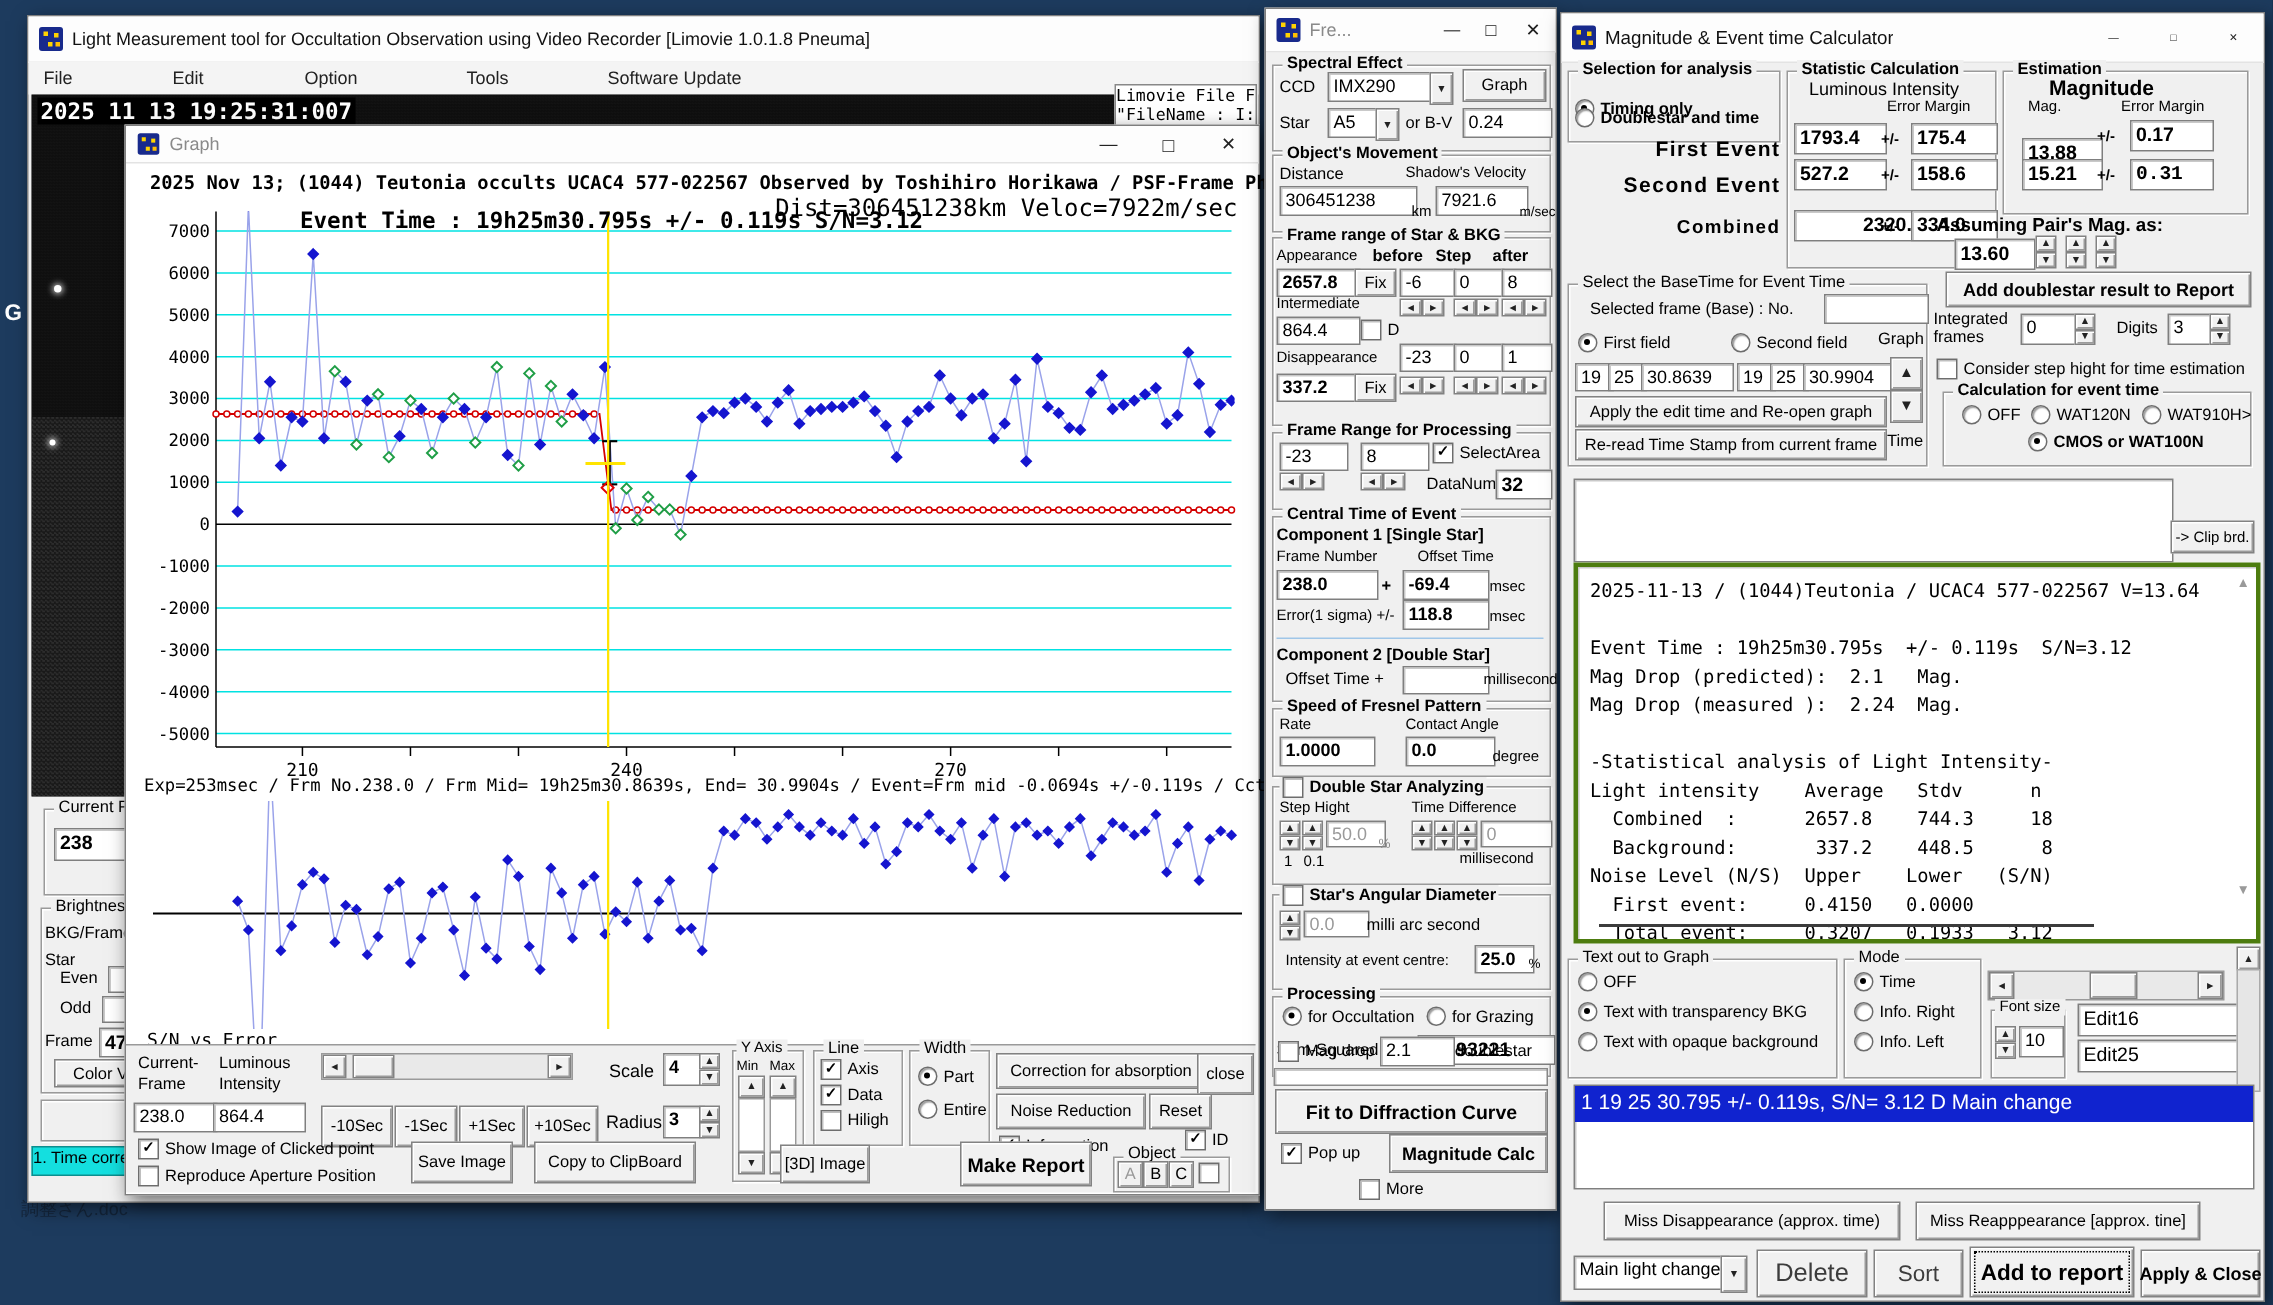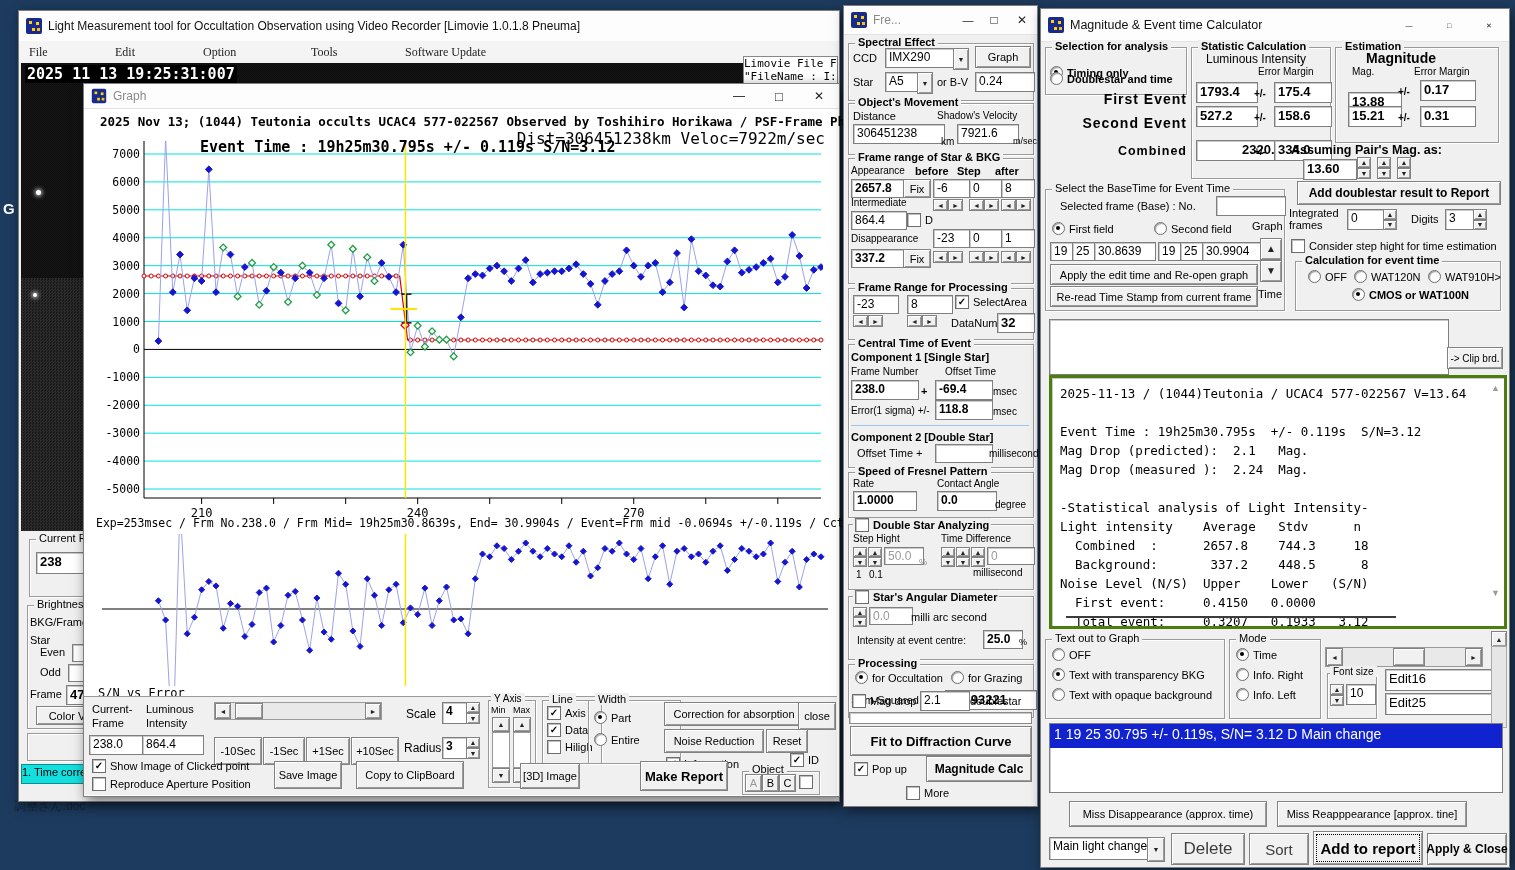--- a/index.html
+++ b/index.html
@@ -33,21 +33,21 @@
   .hspin .sb{width:13px;}
   .scrollh{position:absolute;background:#e9e9e9;border:1px solid #9a9a9a;display:flex;align-items:stretch;}
   .thumb{background:#f1f1f1;border:1px solid #828282;box-shadow:inset 1px 1px 0 #fff,inset -1px -1px 0 #9b9b9b;}
   .mono{font-family:"DejaVu Sans Mono",monospace;}
   .video{position:absolute;background:#0b0b0b;overflow:hidden;}
   .noise{position:absolute;left:0;right:0;bottom:0;top:46%;background:
      repeating-conic-gradient(#323232 0 25%,#1b1b1b 0 50%) 0 0/3px 3px;opacity:.85;}
   .noise2{position:absolute;left:0;right:0;top:0;height:46%;background:
      repeating-conic-gradient(#1f1f1f 0 25%,#101010 0 50%) 0 0/2px 2px;opacity:.5;}
   .star{position:absolute;background:#fff;border-radius:50%;box-shadow:0 0 4px 1px rgba(255,255,255,.8);}
-  .menu-item{font-size:12px;color:#222;position:absolute;top:0;font-family:Liberation Serif, serif;}
+  .menu-item{font-size:12px;color:#222;position:absolute;top:0;}
   pre.report{margin:0;font-family:"DejaVu Sans Mono",monospace;font-size:12.5px;line-height:19px;color:#000;}
   .sep{position:absolute;height:1px;background:#9fc6e8;}
 </style>
 </head>
 <body>
 
 <div id="desk">
 
   <div class="lbl" style="left:3px;top:200px;color:#fff;font-size:15px;font-weight:bold;">G</div>
   <div class="lbl" style="left:14px;top:798px;color:#15273d;font-size:12px;">調整さん.doc</div>
@@ -543,21 +543,21 @@
               <i>✓</i>
             </span>
             <span>Data</span>
           </div>
         <div class="cb" style="left:4px;top:39px;">
             <span class="bx"></span>
             <span>Hiligh</span>
           </div>
       </div>
 
-      <div class="grp" style="left:504px;top:3px;width:52px;height:62px;padding-left:39px;">
+      <div class="grp" style="left:522px;top:3px;width:52px;height:62px;">
         <div class="gt" style="font-weight:normal;">Width</div>
         <div class="rb on" style="left:5px;top:10px;">
             <span class="dot"></span>
             <span>Part</span>
           </div>
         <div class="rb" style="left:5px;top:32px;">
             <span class="dot"></span>
             <span>Entire</span>
           </div>
       </div>
@@ -929,21 +929,21 @@
     <div class="grp" style="left:294px;top:38px;width:162px;height:94px;">
       <div class="gt">Estimation</div>
       <div class="lbl b" style="left:30px;top:2px;font-size:14px;">Magnitude</div>
       <div class="lbl" style="left:16px;top:18px;font-size:10px;">Mag.</div>
       <div class="lbl" style="left:78px;top:18px;font-size:10px;">Error Margin</div>
       <div class="field" style="left:12px;top:32px;width:46px;height:17px;font-size:13px;margin-top:12px;">13.88</div>
       <div class="lbl b" style="left:62px;top:38px;font-size:10px;">+/-</div>
       <div class="field" style="left:84px;top:32px;width:48px;height:17px;font-size:13px;">0.17</div>
       <div class="field" style="left:12px;top:58px;width:46px;height:17px;font-size:13px;">15.21</div>
       <div class="lbl b" style="left:62px;top:64px;font-size:10px;">+/-</div>
-      <div class="field" style="left:84px;top:58px;width:48px;height:17px;font-size:13px;">0.31</div>
+      <div class="field" style="left:84px;top:58px;width:48px;height:17px;font-size:13px;font-family:Liberation Mono, monospace;">0.31</div>
     </div>
     <div class="lbl b" style="left:250px;top:134px;font-size:12.5px;">Assuming Pair's Mag. as:</div>
     <div class="field" style="left:262px;top:150px;width:46px;height:17px;font-size:13px;">13.60</div>
     <div class="vspin" style="left:316px;top:148px;height:22px;">
       <div class="sb" style="height:11px;">
           <b class="glyph">▲</b>
         </div>
       <div class="sb" style="height:11px;">
           <b class="glyph">▼</b>
         </div>

